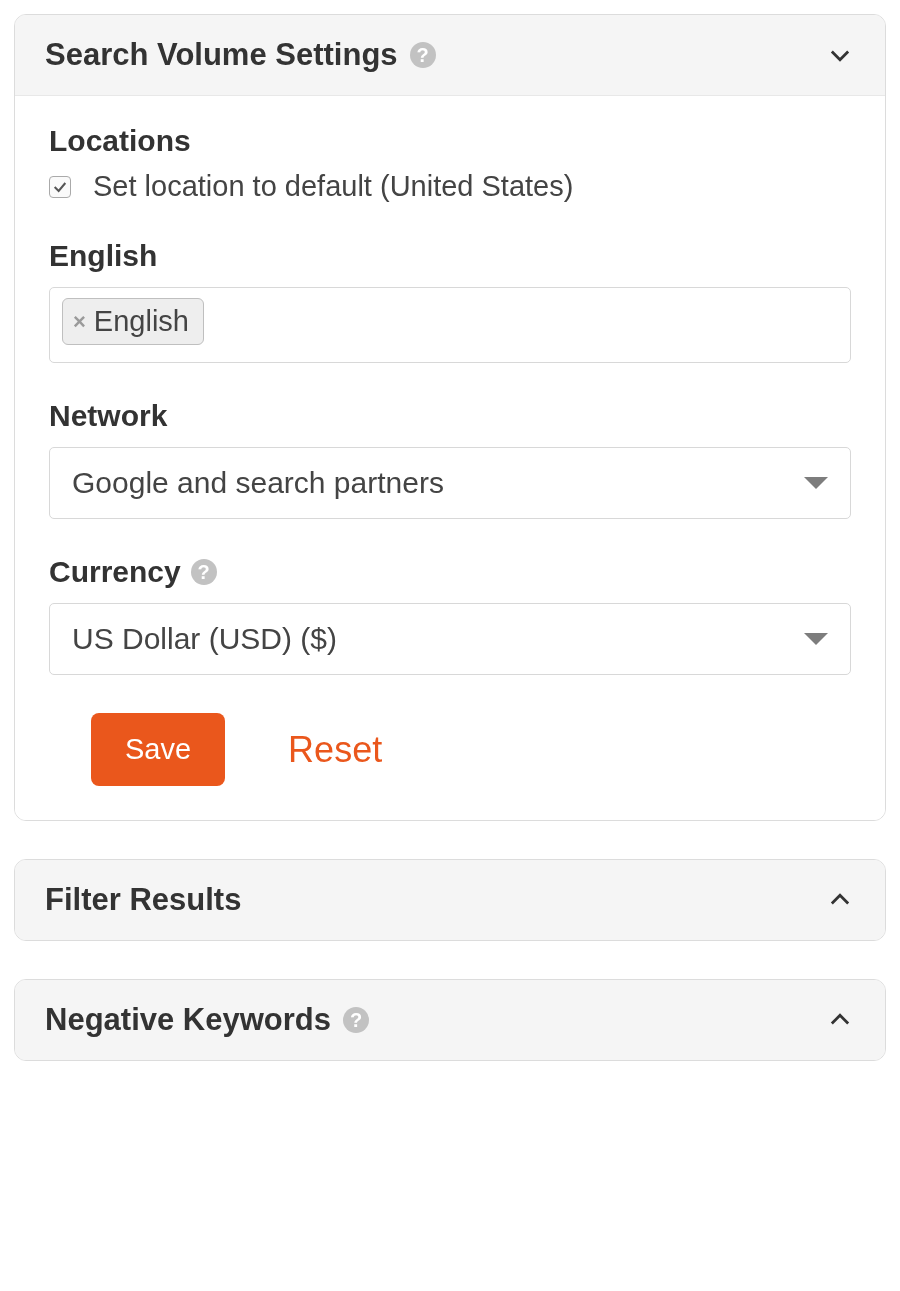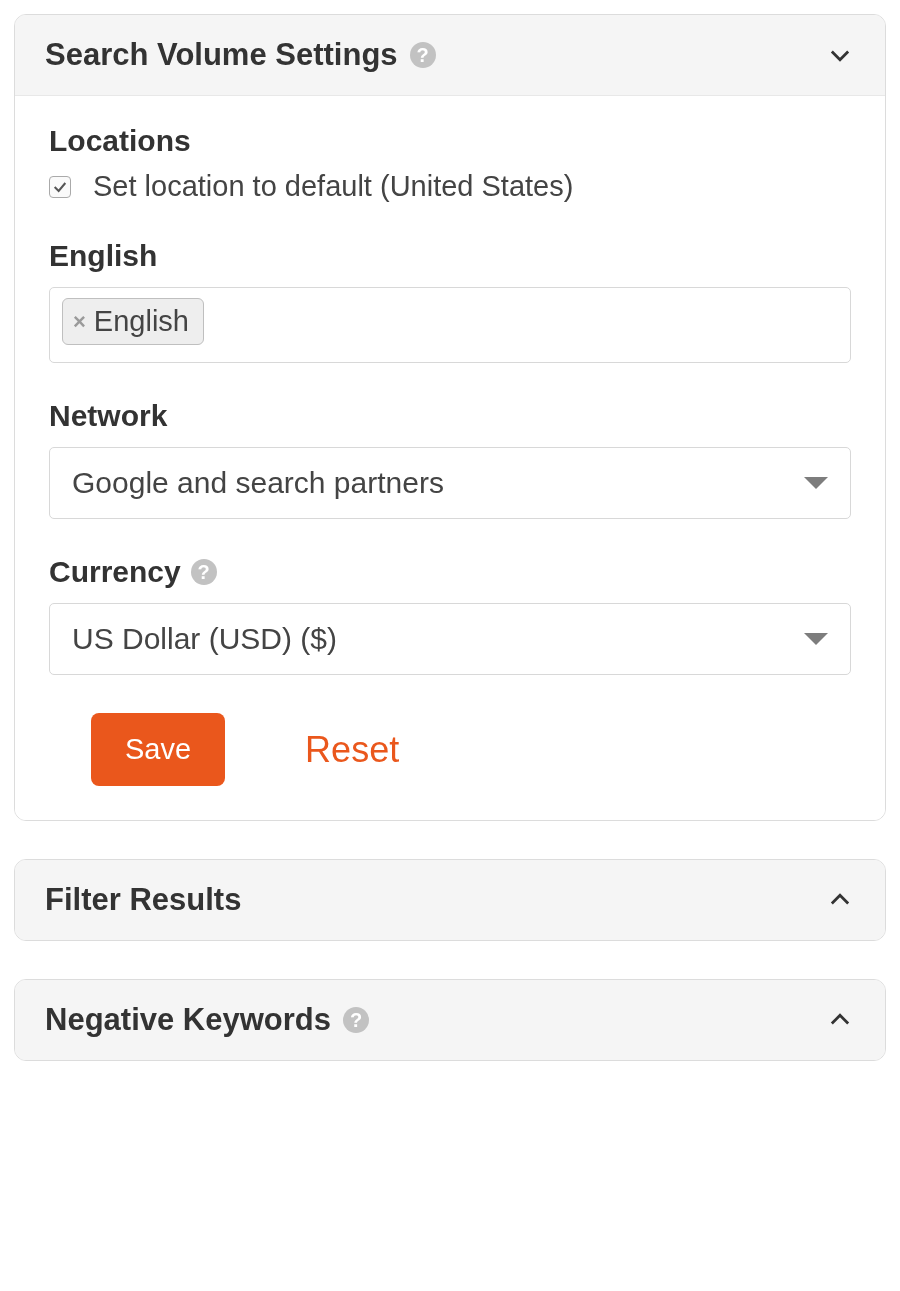--- a/index.html
+++ b/index.html
@@ -132,21 +132,21 @@
   }
   .caret {
     width: 0; height: 0;
     border-left: 12px solid transparent;
     border-right: 12px solid transparent;
     border-top: 12px solid #7d7d7d;
   }
   .button-row {
     display: flex;
     align-items: center;
-    gap: 80px;
+    gap: 63px;
     margin-top: 38px;
     padding-left: 42px;
   }
   .btn-primary {
     background: #ea571c;
     color: #fff;
     font-size: 29px;
     font-weight: 400;
     border: none;
     border-radius: 8px;

